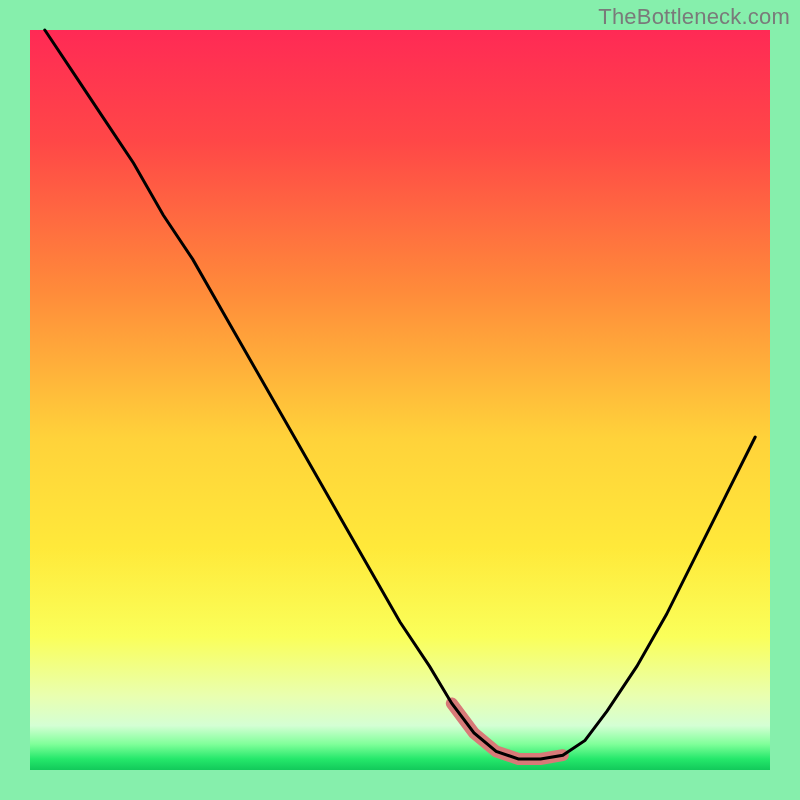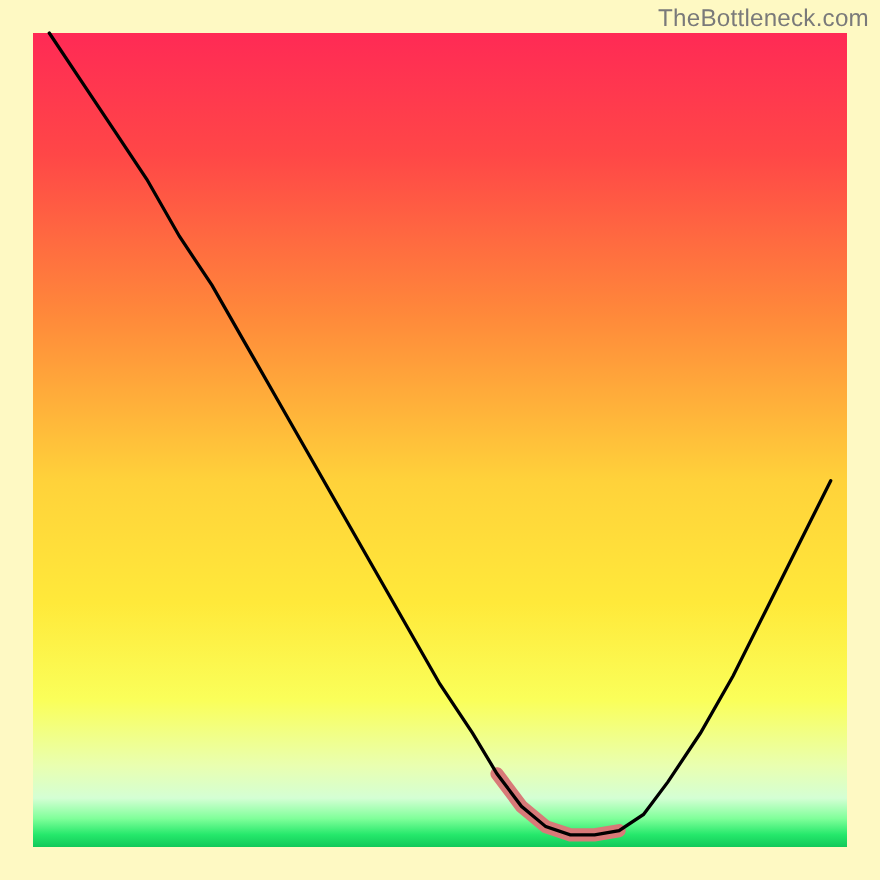--- a/index.html
+++ b/index.html
@@ -8,21 +8,21 @@
     width: 800px;
     height: 800px;
     background: #000;
     overflow: hidden;
     font-family: Arial, Helvetica, sans-serif;
   }
   .frame {
     position: relative;
     width: 800px;
     height: 800px;
-    background: #fef9c3;
+    background: #86efac;
   }
   .attribution {
     position: absolute;
     top: 4px;
     right: 10px;
     color: #7a7a7a;
     font-size: 22px;
     font-weight: 500;
     letter-spacing: 0.2px;
     user-select: none;

